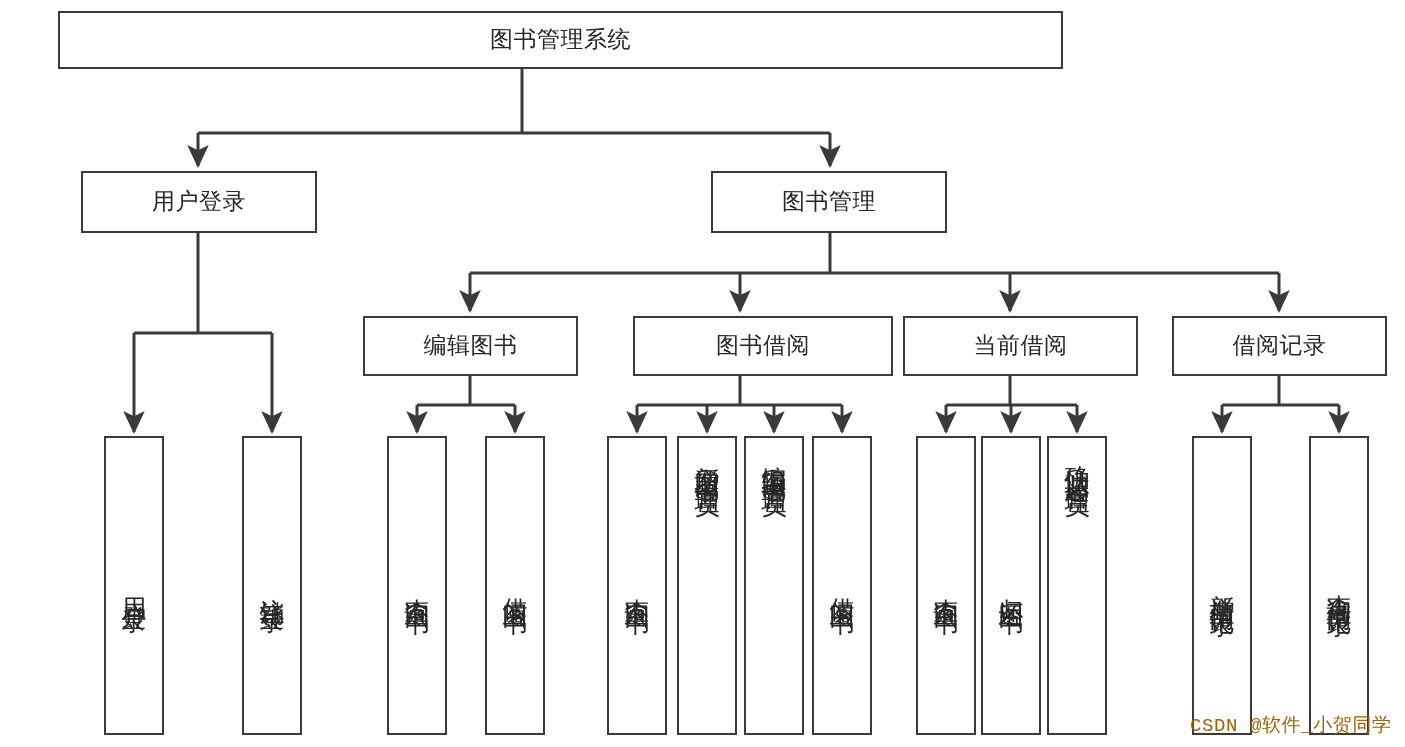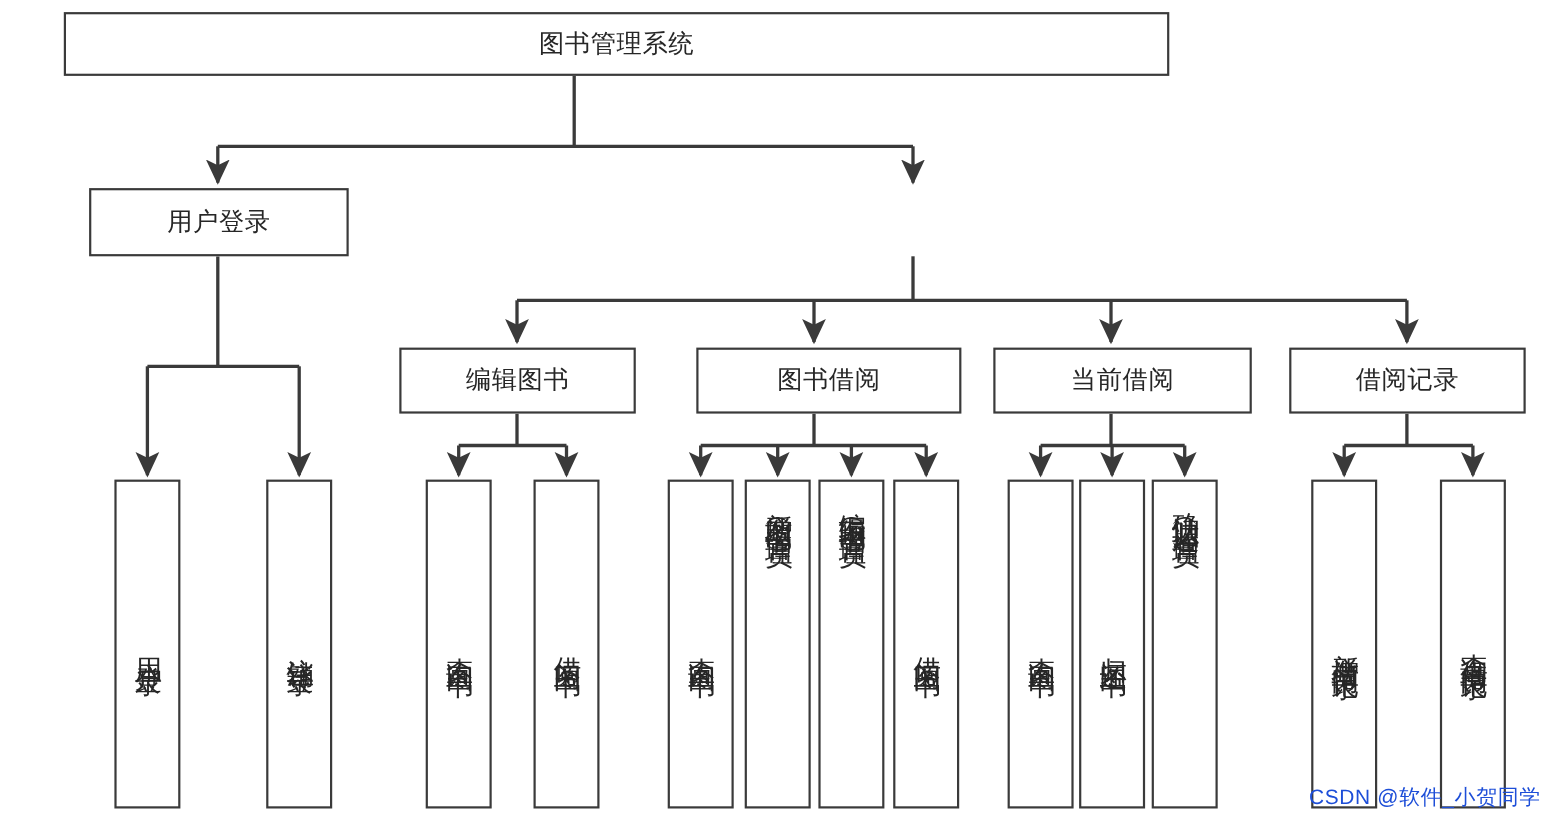--- a/index.html
+++ b/index.html
@@ -59,25 +59,25 @@
   }
   .node.vertical.centered {
     align-items: center;
     padding-top: 0;
   }
   #watermark {
     position: absolute;
     left: 1190px;
     top: 712px;
     font-size: 19px;
-    color: #1d4ed8;
+    color: #a16207;
     letter-spacing: 0.6px;
     white-space: nowrap;
     z-index: 5;
-    font-family: Liberation Sans, sans-serif;
+    font-family: Liberation Mono, monospace;
   }
 </style>
 </head>
 <body>
 
 <div id="diagram-root">
 
   <svg id="edge-layer" viewBox="0 0 1405 747" width="1405" height="747" xmlns="http://www.w3.org/2000/svg">
     <defs>
       <marker id="arrow" viewBox="0 0 12 12" refX="10.5" refY="6" markerWidth="8" markerHeight="8" orient="auto-start-reverse">
@@ -129,26 +129,29 @@
   </svg>
 
   <div class="node" style="left:20px; top:11px; width:1005px; height:58px;margin-left:38px;">
     <span class="label">图书管理系统</span>
   </div>
 
   <div class="node" style="left:81px; top:171px; width:236px; height:62px;">
     <span class="label">用户登录</span>
   </div>
 
+  <div class="node" style="left:711px; top:171px; width:236px; height:62px;">
+    <span class="label">图书管理</span>
+  </div>
 
   <div class="node" style="left:363px; top:316px; width:215px; height:60px;">
     <span class="label">编辑图书</span>
   </div>
 
-  <div class="node" style="left:633px; top:316px; width:241px; height:60px;">
+  <div class="node" style="left:633px; top:316px; width:260px; height:60px;">
     <span class="label">图书借阅</span>
   </div>
 
   <div class="node" style="left:903px; top:316px; width:235px; height:60px;">
     <span class="label">当前借阅</span>
   </div>
 
   <div class="node" style="left:1172px; top:316px; width:215px; height:60px;justify-content:center;">
     <span class="label">借阅记录</span>
   </div>

